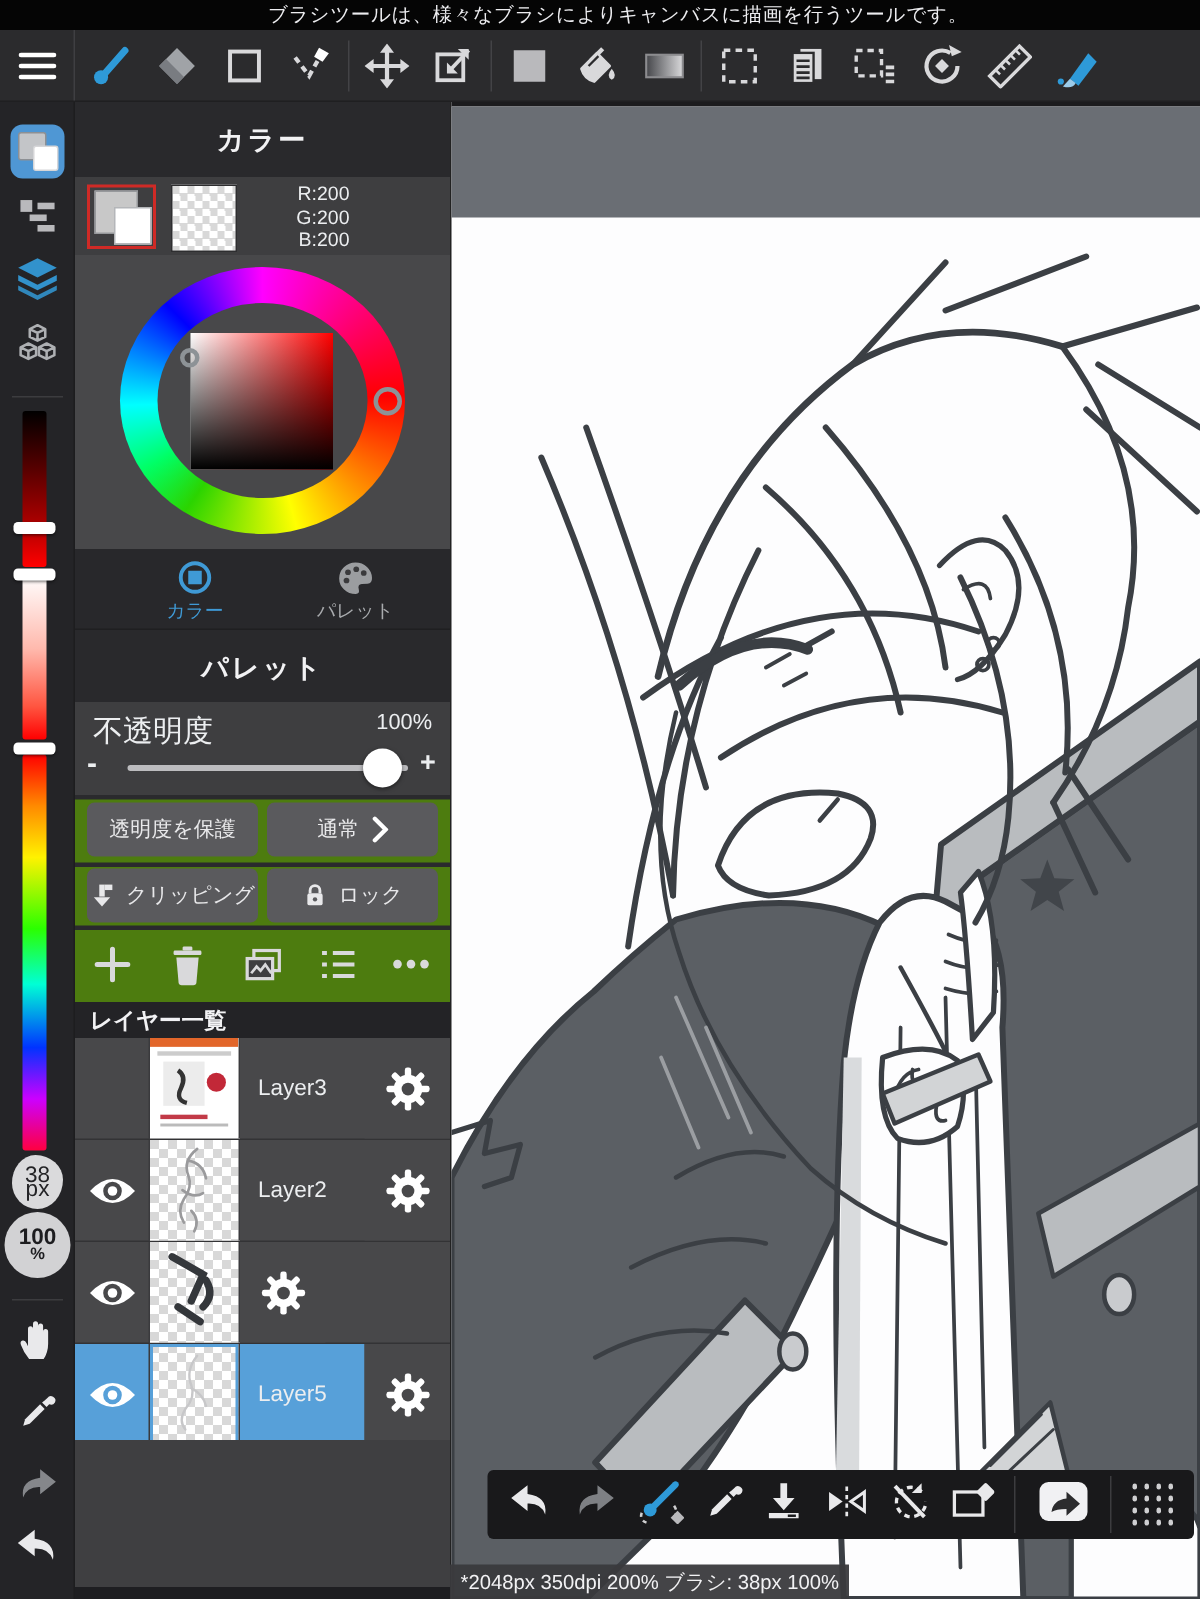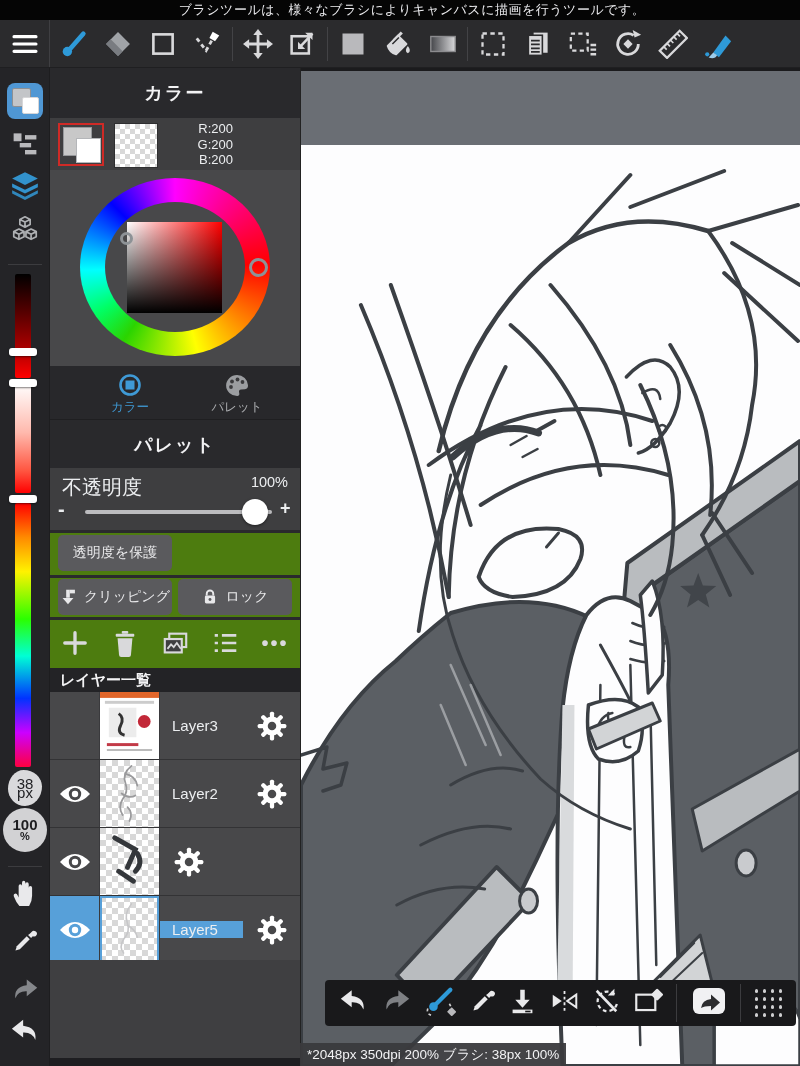--- a/index.html
+++ b/index.html
@@ -75,21 +75,21 @@
   .knob{left:192px;top:31px;width:26px;height:26px;border-radius:50%;background:#fff;box-shadow:0 1px 3px rgba(0,0,0,.5);}
   .sec-div{left:0;width:250px;height:3px;background:#2a2a2d;}
   .pbtn{position:absolute;height:36px;background:#5a5a5d;border-radius:5px;color:#e8e8ea;
     font-size:14px;display:flex;align-items:center;justify-content:center;gap:8px;box-sizing:border-box;}
   .action-row{left:0;top:552px;width:250px;height:46px;display:flex;align-items:center;}
   .act{width:50px;display:flex;justify-content:center;align-items:center;}
   .more-dots{color:#d9d9db;font-size:20px;font-weight:bold;letter-spacing:2px;}
   .list-title{left:0;top:600px;width:250px;height:24px;background:#232326;color:#f2f2f4;
     font-size:15px;font-weight:bold;display:flex;align-items:center;padding-left:10px;box-sizing:border-box;}
   .layer-list{left:0;top:624px;width:250px;background:#333335;}
-  .layer-row{position:relative;width:250px;height:67px;margin-bottom:1px;background:#48484a;display:flex;align-items:center;}
+  .layer-row{position:relative;width:250px;height:67px;margin-bottom:1px;background:#48484a;display:flex;}
   .layer-row .eyec{width:50px;height:100%;display:flex;align-items:center;justify-content:center;border-right:1px solid #3a3a3d;box-sizing:border-box;}
   .layer-row .thumb{position:relative;width:60px;height:100%;background-size:12px 12px;overflow:hidden;border-right:1px solid #3a3a3d;box-sizing:border-box;}
   .layer-row .thumb svg{position:absolute;inset:0;}
   .layer-row .thumb.opaque{background:#fff;}
   .layer-row .namec{flex:1;display:flex;align-items:center;padding-left:12px;color:#eceef0;font-size:15px;}
   .layer-row .gearc{width:57px;display:flex;align-items:center;justify-content:center;background:#48484a;}
   .layer-row .iris{fill:#48484a;}
   .layer-row.selected .eyec,.layer-row.selected .namec{background:#57a0d9;}
   .layer-row.selected .thumb{box-shadow:0 0 0 2px #57a0d9 inset;}
   .layer-row.selected .iris{fill:#57a0d9;}
@@ -391,20 +391,26 @@
       <div class="op-value">100%</div>
       <div class="abs minus">-</div>
       <div class="abs track"></div>
       <div class="abs knob"></div>
       <div class="abs plus">+</div>
     </div>
 
     <div class="abs sec-div" style="top:462px;"></div>
     <div class="pbtn" style="left:8px;top:467px;width:114px;">
       <span>透明度を保護</span>
+    </div>
+    <div class="pbtn" style="left:128px;top:467px;width:114px;">
+      <span>通常</span>
+      <svg width="11" height="18" viewBox="0 0 12 20">
+          <path d="M2 2 L10 10 2 18" stroke="#fff" stroke-width="3.2" fill="none" stroke-linecap="round"></path>
+        </svg>
     </div>
     <div class="abs sec-div" style="top:507px;"></div>
     <div class="pbtn" style="left:8px;top:511px;width:114px;">
       <svg width="16" height="18" viewBox="0 0 22 24">
           <g fill="#e8e8ea">
             <rect x="8.5" y="2" width="5" height="11"></rect>
             <path d="M11 22 l-7.5 -8.5 h15z"></path>
             <rect x="13.5" y="2" width="7" height="5"></rect>
           </g>
         </svg>

